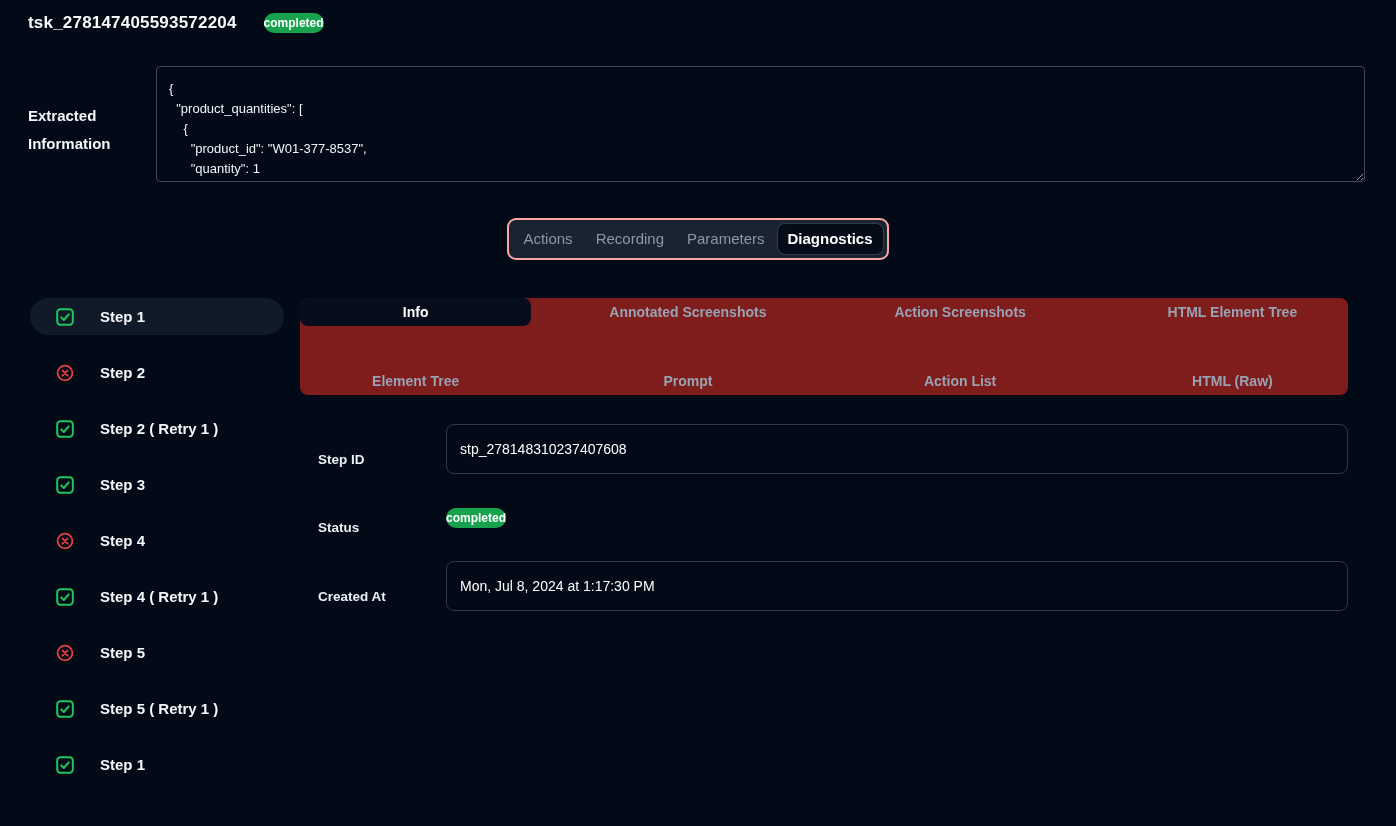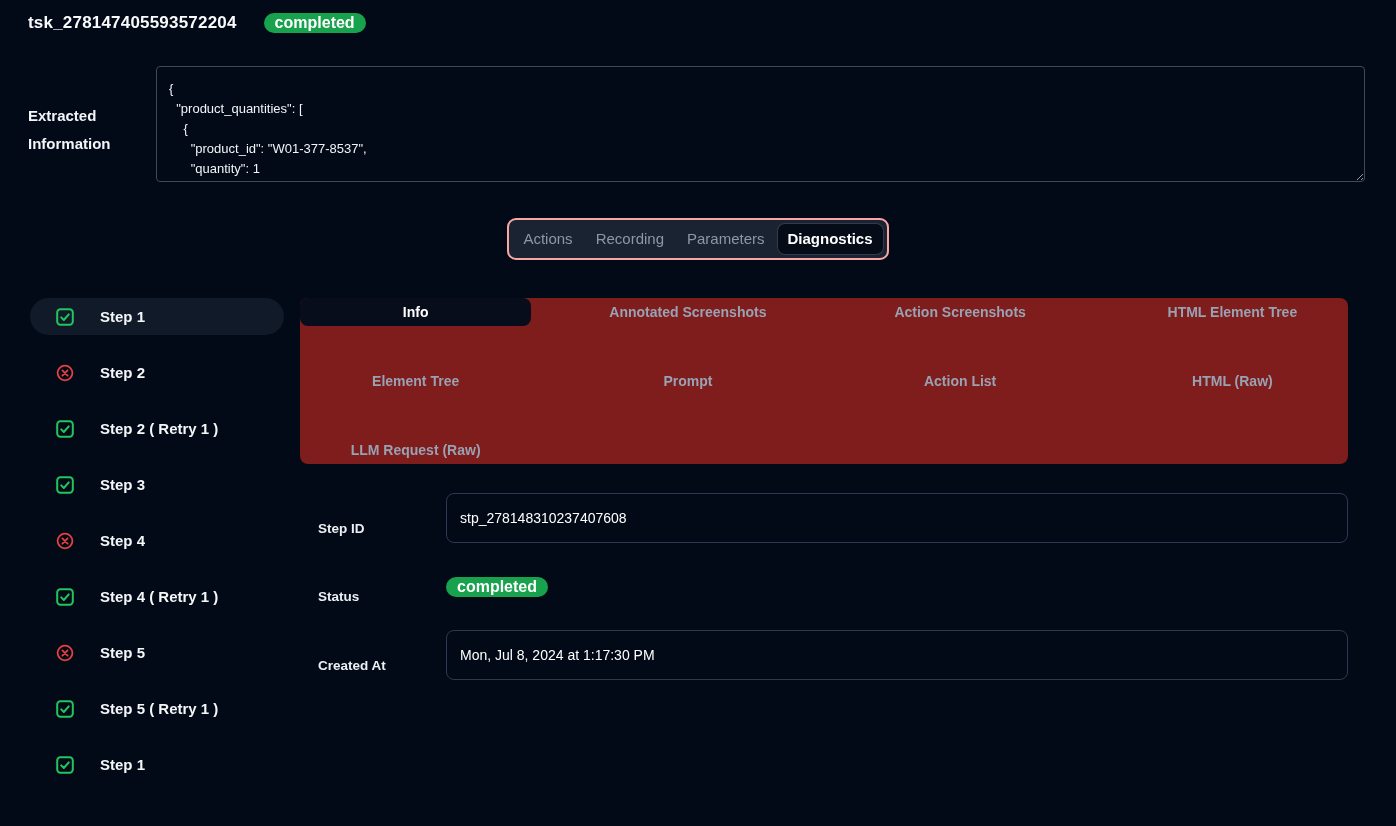--- a/index.html
+++ b/index.html
@@ -7,22 +7,22 @@
   body {
     width: 1396px; height: 826px; overflow: hidden;
     background: #030a17; color: #f8fafc;
     font-family: "Liberation Sans", sans-serif;
   }
 
   
   .header { display: flex; align-items: center; gap: 27px; padding: 13px 0 0 28px; }
   .title { font-size: 17px; font-weight: 700; margin: 0; letter-spacing: .2px; }
   .badge {
-    background: #18a24d; color: #fff; font-size: 16px; font-weight: 700;
-    padding: 3px 11px; border-radius: 10px; line-height: 14px; display: inline-block;
+    background: #18a24d; color: #fff; font-size: 12px; font-weight: 700;
+    padding: 3px 0; border-radius: 10px; line-height: 14px; display: inline-block;
   }
 
   
   .extracted { display: flex; margin: 33px 31px 0 28px; }
   .extracted-label {
     width: 128px; flex-shrink: 0; font-size: 15px; font-weight: 600;
     line-height: 28px; padding-top: 36px; color: #f3f5f9;
   }
   .extracted-textarea {
     flex: 1; height: 116px; background: transparent;
@@ -194,21 +194,20 @@
 
     <div class="sub-tabs">
       <button class="sub-tab active">Info</button>
       <button class="sub-tab">Annotated Screenshots</button>
       <button class="sub-tab">Action Screenshots</button>
       <button class="sub-tab">HTML Element Tree</button>
       <button class="sub-tab">Element Tree</button>
       <button class="sub-tab">Prompt</button>
       <button class="sub-tab">Action List</button>
       <button class="sub-tab">HTML (Raw)</button>
-      <button class="sub-tab">LLM Request (Raw)</button>
     </div>
 
     <div class="info-rows">
 
       <div class="info-row">
         <div class="info-label">Step ID</div>
         <input class="info-input" type="text" value="stp_278148310237407608" style="">
       </div>
 
       <div class="info-row">

